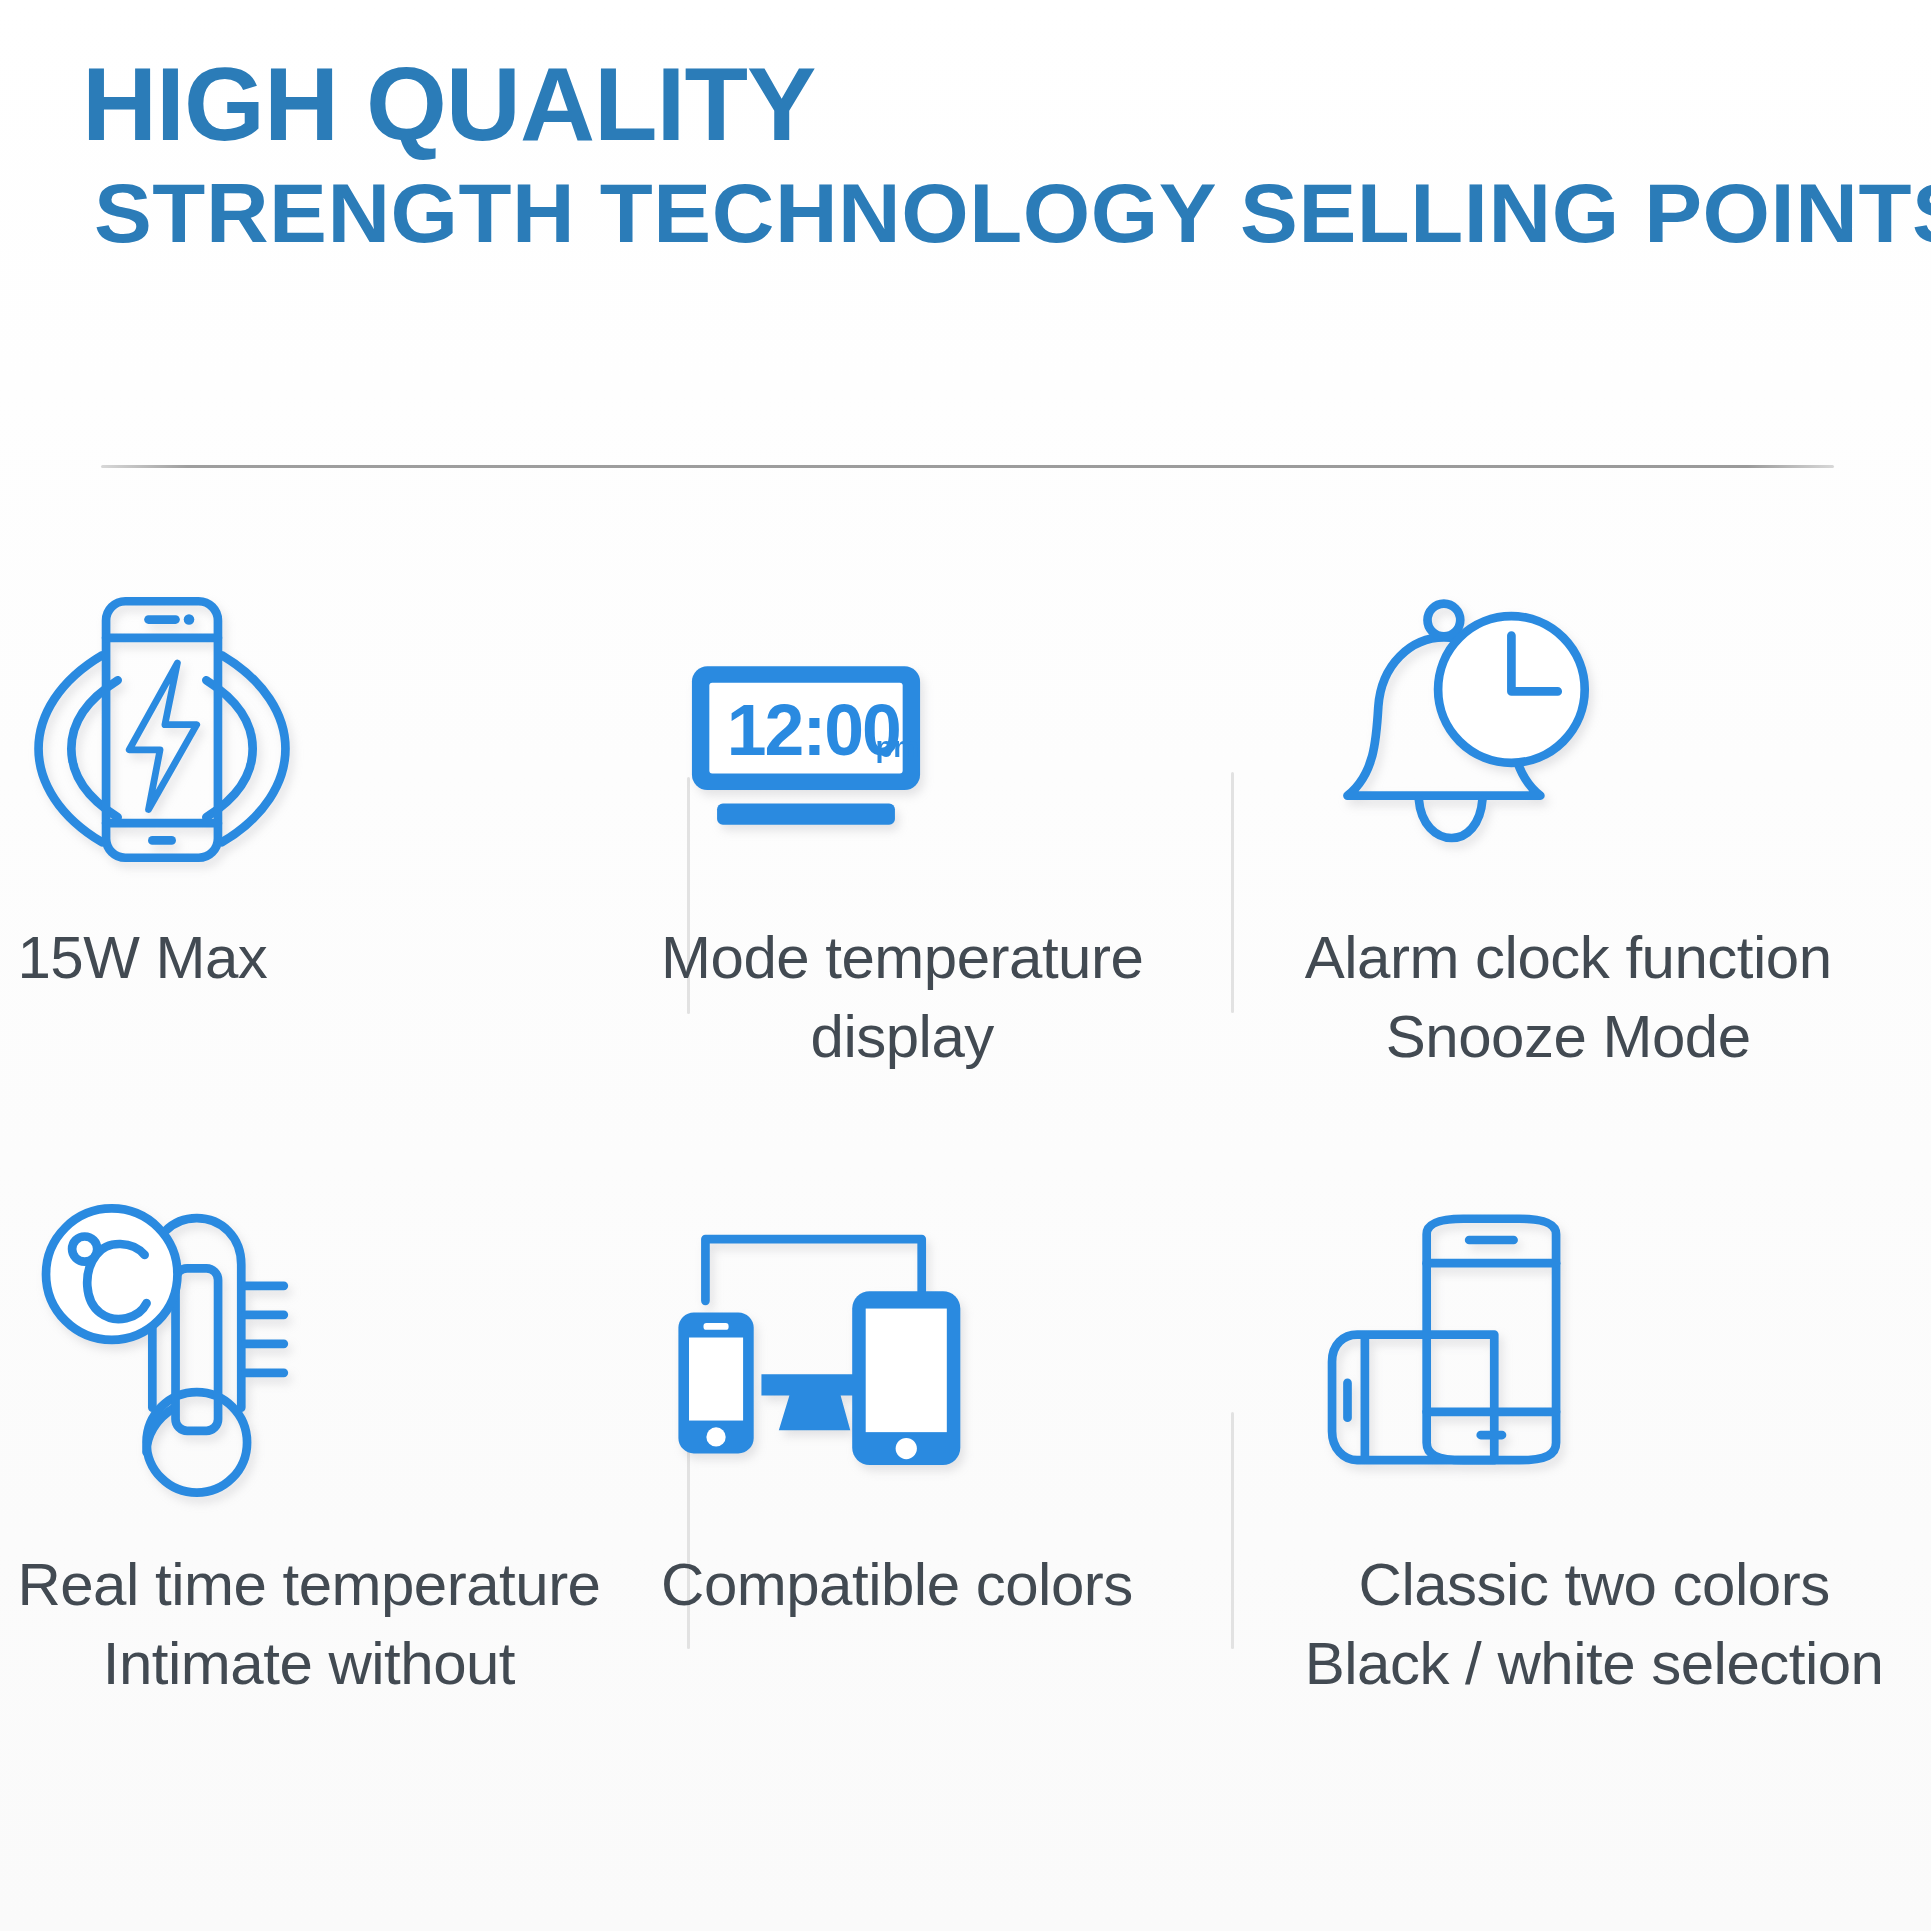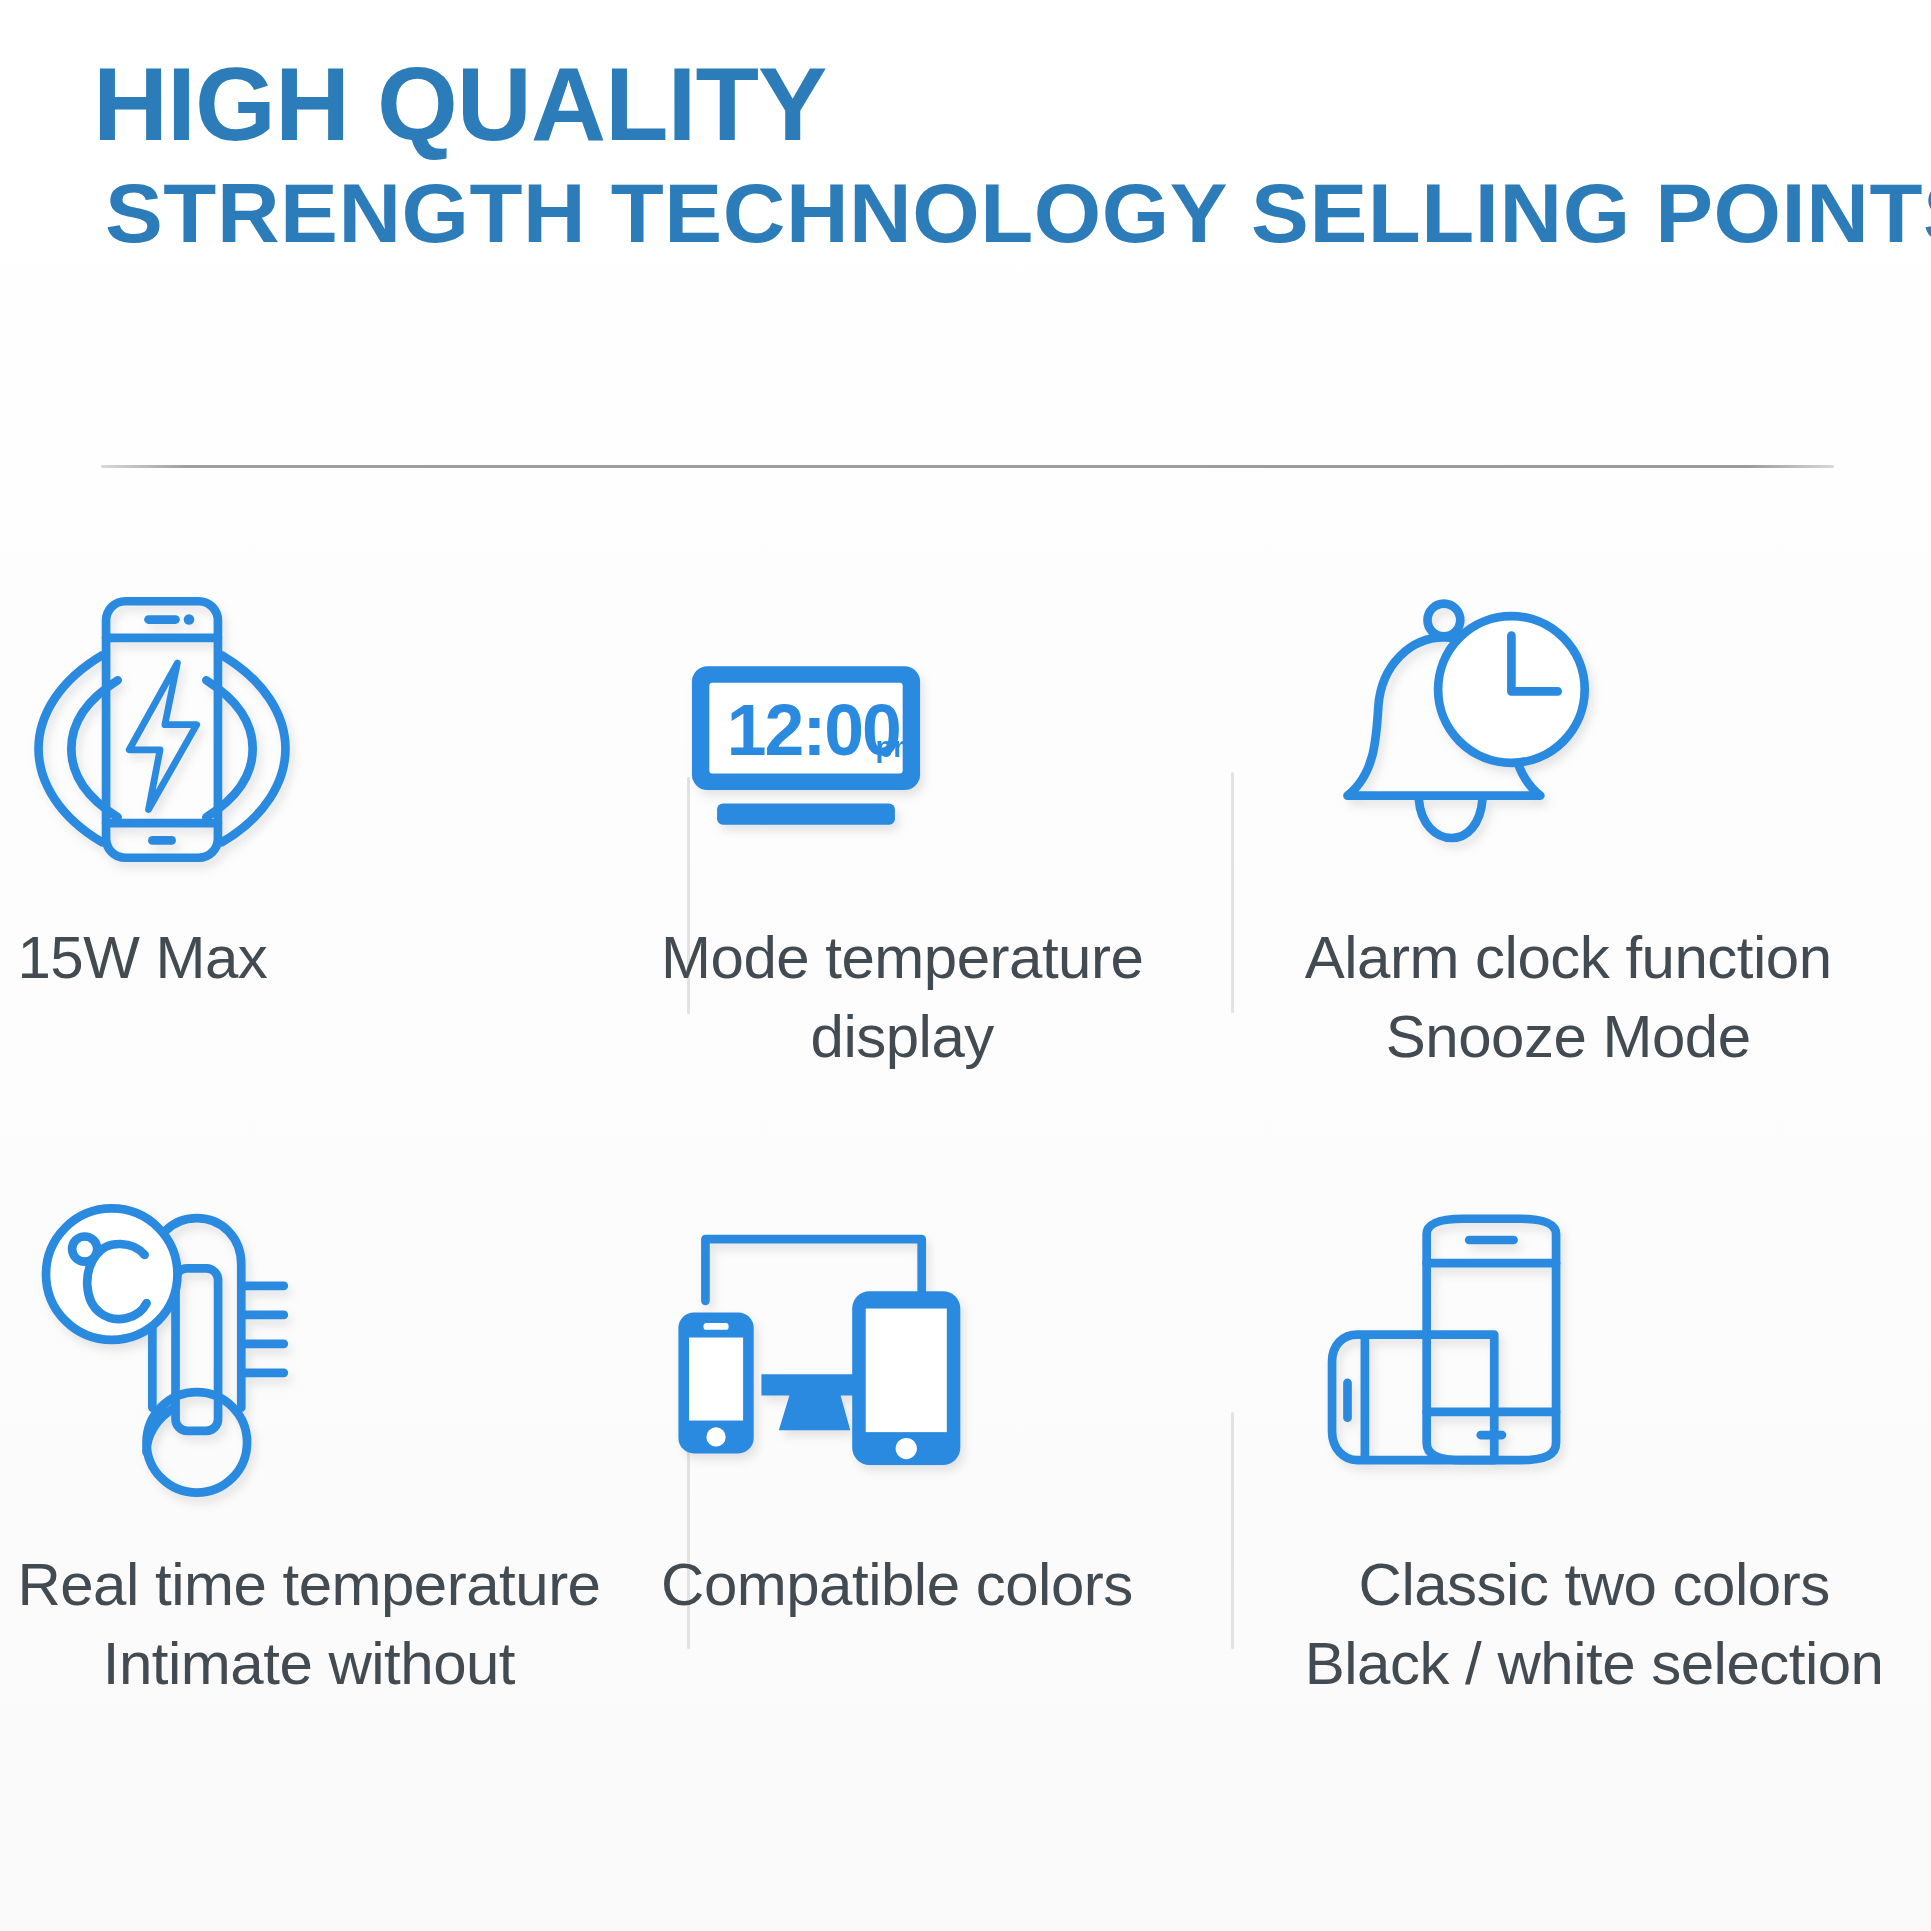--- a/index.html
+++ b/index.html
@@ -17,21 +17,21 @@
     position: relative;
     width: 1931px;
     height: 1931px;
     background: linear-gradient(180deg, #ffffff 0%, #fcfcfc 60%, #fafafa 100%);
     box-sizing: border-box;
   }
 
   
   .header {
     position: absolute;
-    left: 93px;
+    left: 82px;
     top: 50px;
     width: 1786px;
   }
   .headline-1 {
     font-family: "Liberation Sans", sans-serif;
     font-weight: bold;
     font-size: 104px;
     line-height: 1.04;
     letter-spacing: -1px;
     color: #2b7cb8;

